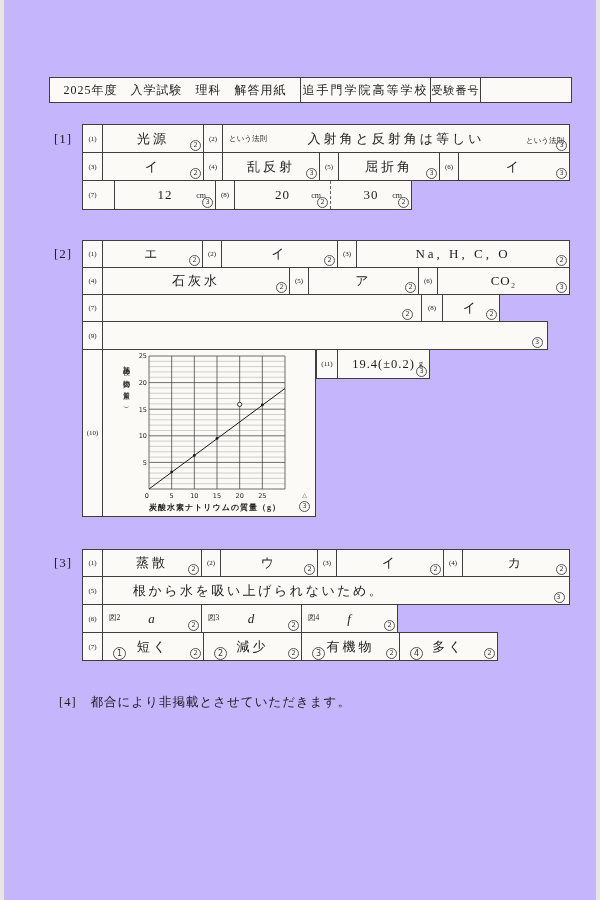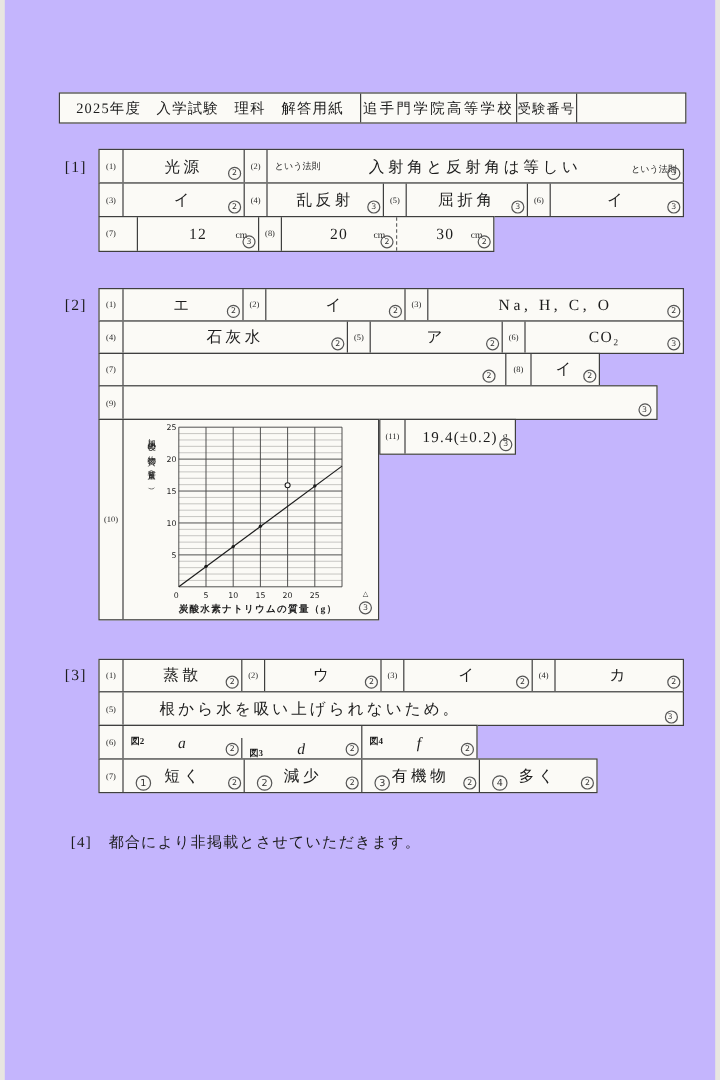--- a/index.html
+++ b/index.html
@@ -28,21 +28,21 @@
   .sm{font-size:7.5px;color:#222;white-space:nowrap;}
   .unit{position:absolute;right:9px;bottom:9px;font-size:8px;}
   .pts{position:absolute;right:2px;bottom:1px;}
   .circ{
     display:inline-block;width:9px;height:9px;border:1px solid #555;
     border-radius:50%;font-size:6.5px;line-height:9px;text-align:center;
     color:#333;font-family:"DejaVu Sans",sans-serif;
   }
   .circ.mid{width:11px;height:11px;font-size:8px;line-height:11px;}
   .seclabel{position:absolute;font-size:13px;letter-spacing:1px;}
-  .figlab{position:absolute;left:6px;top:8px;font-size:7.5px;font-weight:bold;}
+  .figlab{position:absolute;left:6px;top:8px;font-size:7.5px;}
   .prefix{position:absolute;left:10px;top:9px;}
   .q2pre{position:absolute;left:6px;top:9px;}
   .q2suf{position:absolute;right:5px;top:11px;}
   .eqn{justify-content:flex-start;padding-left:20px;font-size:14px;letter-spacing:1px;}
   .freeans{justify-content:flex-start;padding-left:30px;font-size:13px;letter-spacing:2.5px;}
   .ylab{
     position:absolute;left:18px;top:10px;height:140px;
     writing-mode:vertical-rl;text-orientation:upright;
     font-size:7px;letter-spacing:1.5px;color:#222;
   }
@@ -349,21 +349,21 @@
 
   <div class="trow" style="left:78px;top:604px;width:316px;height:29px;">
     <div class="c" style="width:19px;">
         <span class="no">(6)</span>
       </div>
     <div class="c" style="width:99px;">
       <span class="figlab">図2</span>
       <span class="ans nosp" style="font-style:italic;">a</span>
       <span class="pts"><span class="circ">2</span></span>
     </div>
-    <div class="c" style="width:100px;margin-top:10px;">
+    <div class="c" style="width:100px;">
       <span class="figlab">図3</span>
       <span class="ans nosp" style="font-style:italic;">d</span>
       <span class="pts"><span class="circ">2</span></span>
     </div>
     <div class="c grow">
       <span class="figlab">図4</span>
       <span class="ans nosp" style="font-style:italic;">f</span>
       <span class="pts"><span class="circ">2</span></span>
     </div>
   </div>

